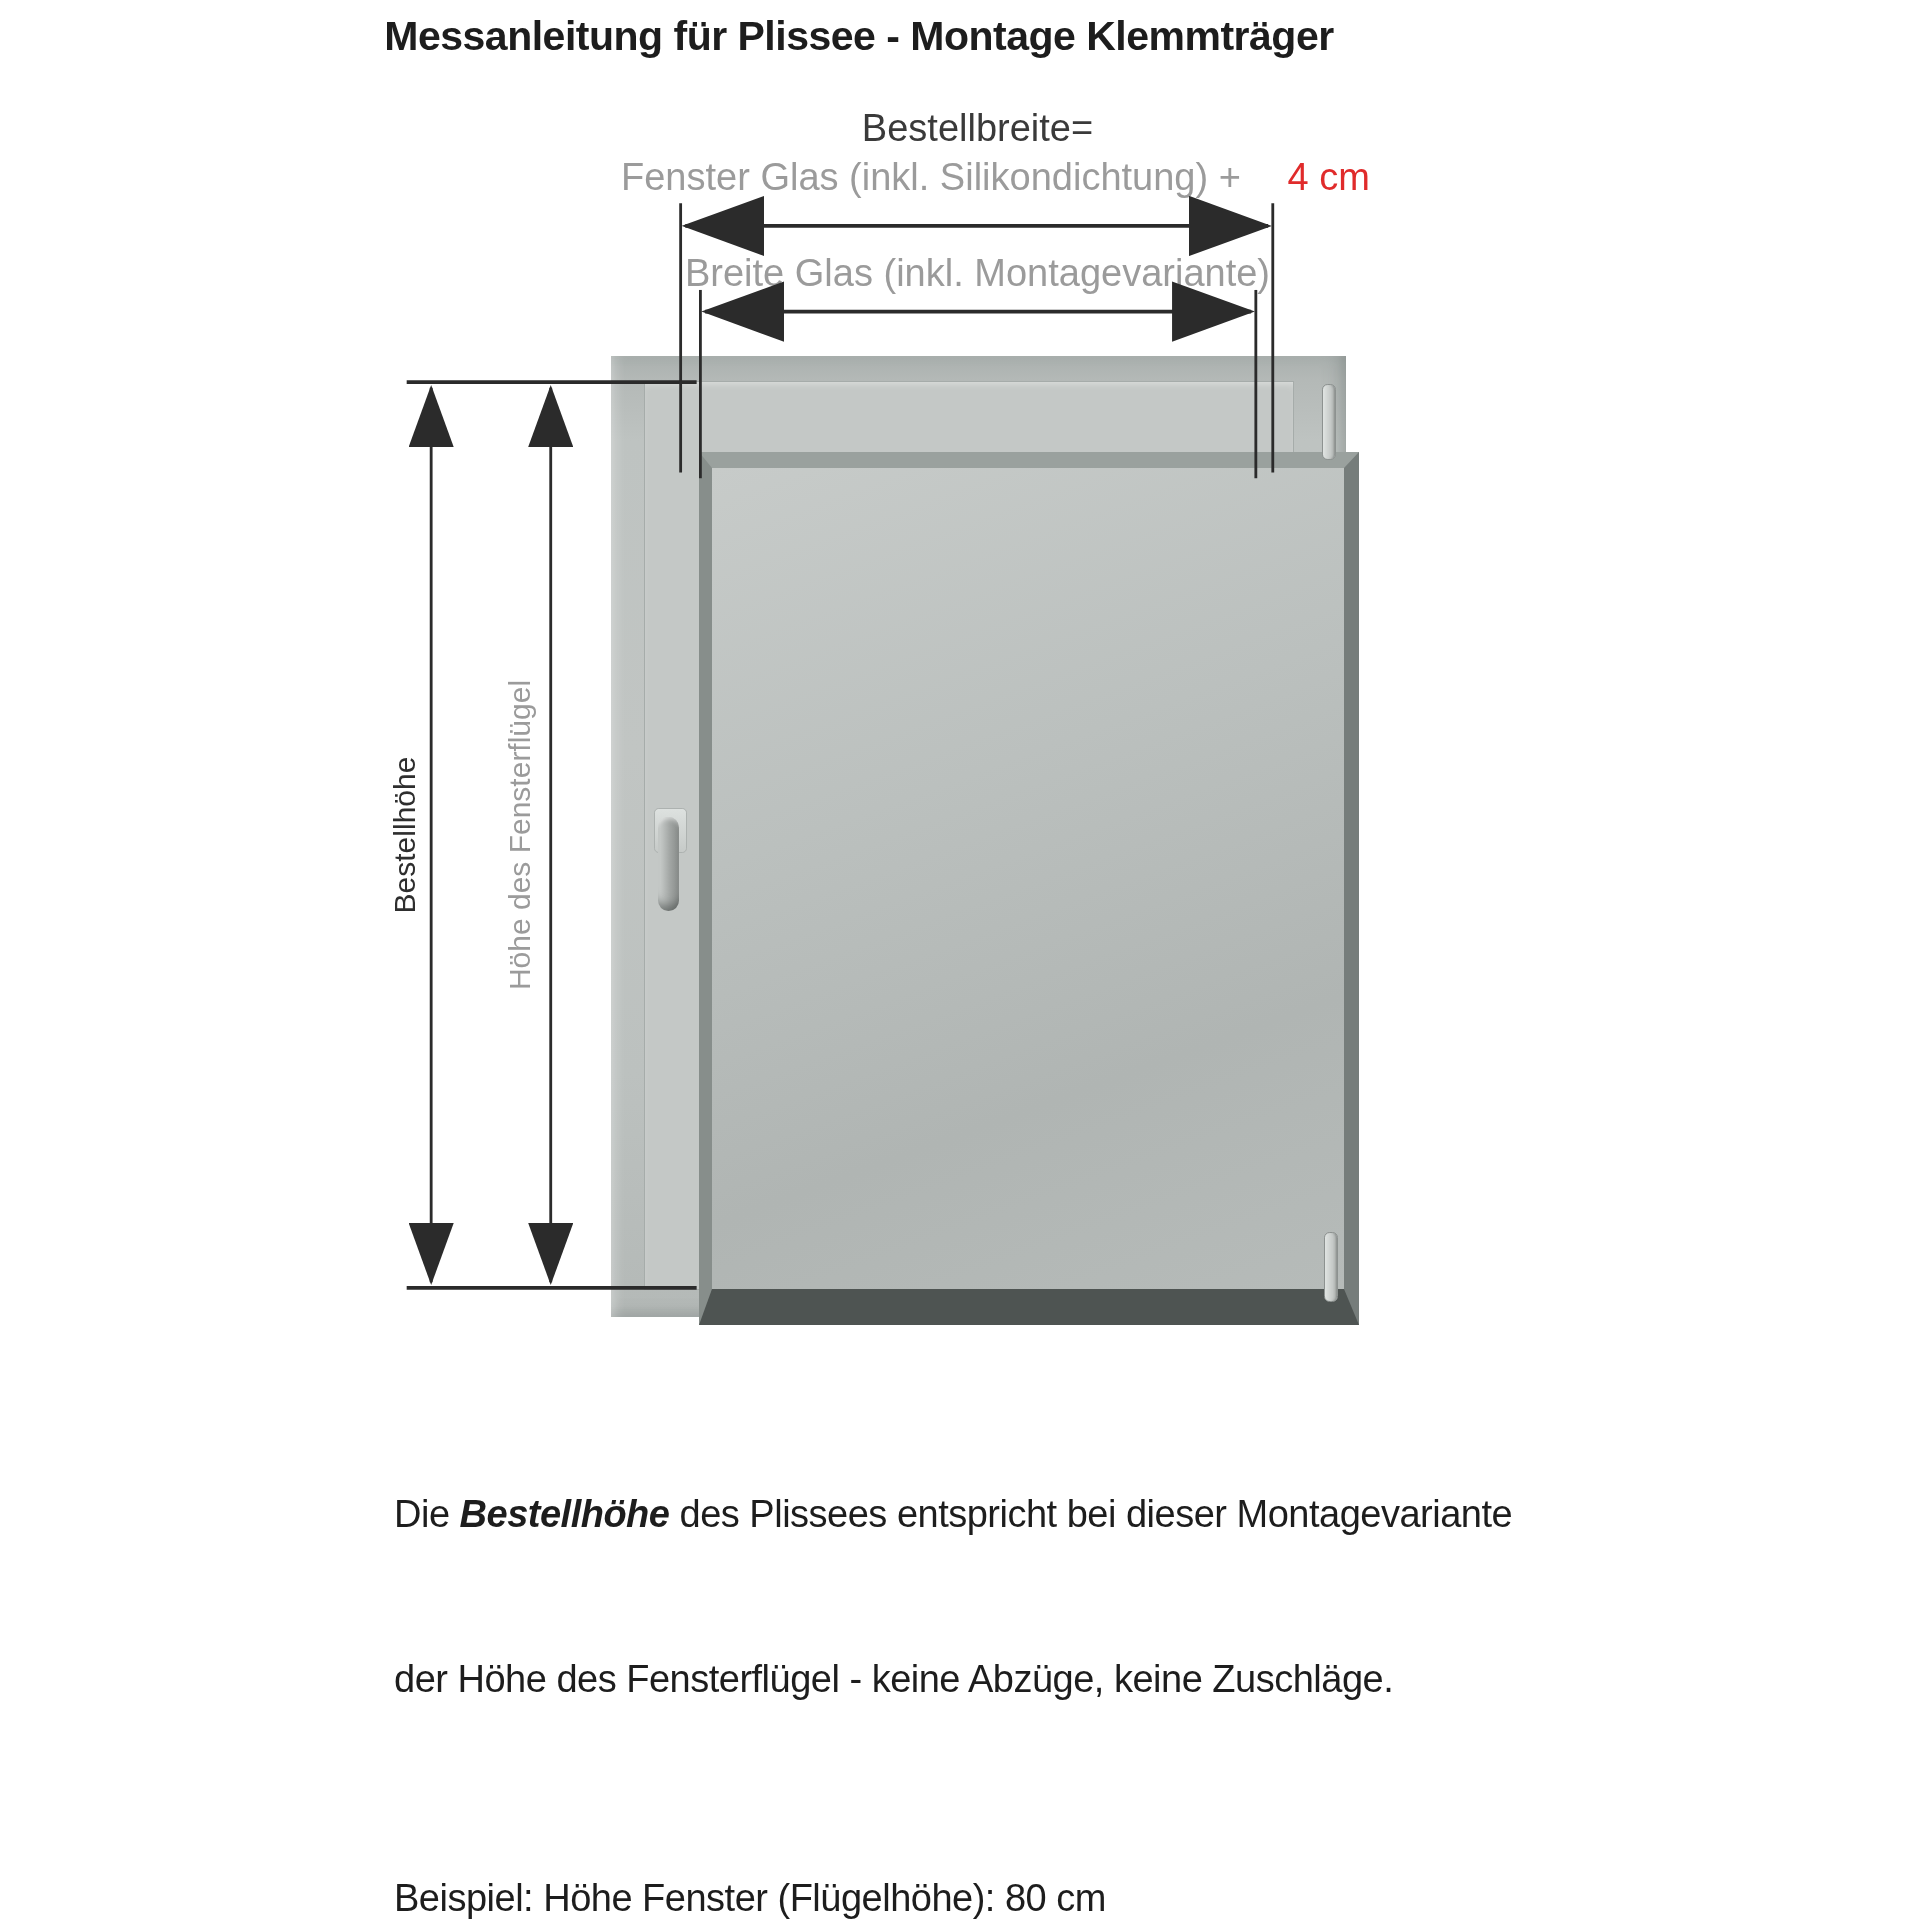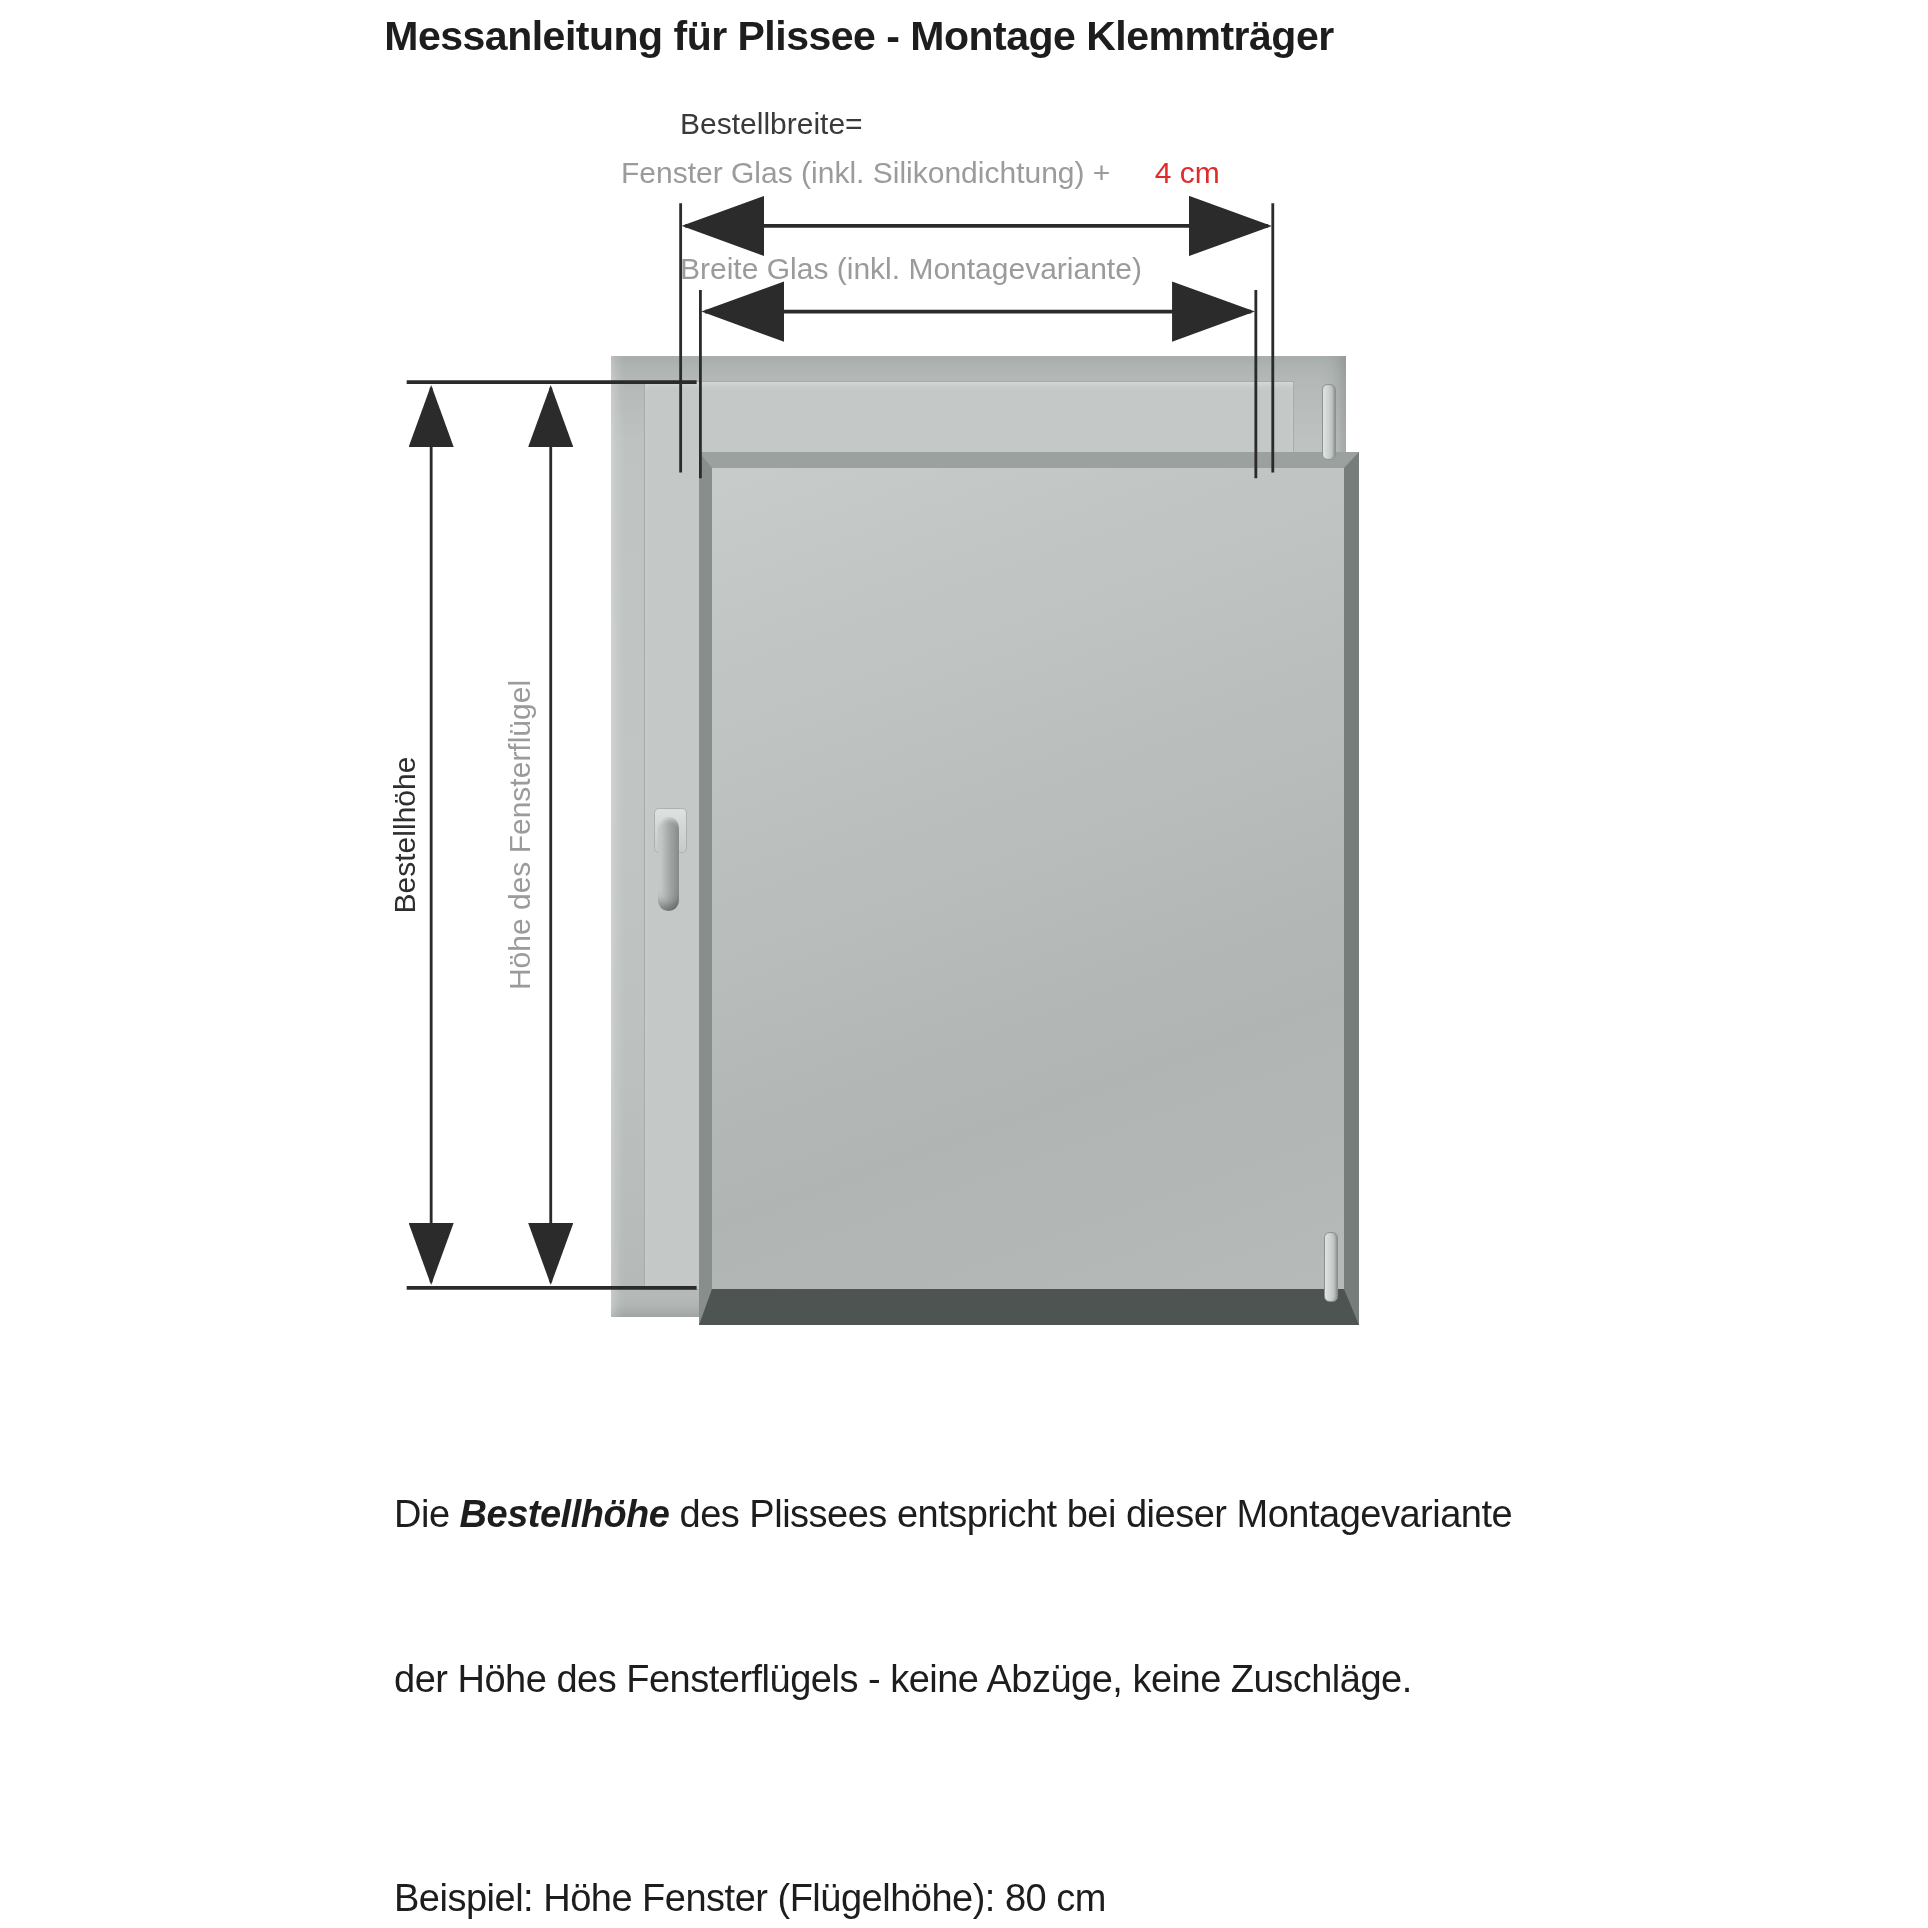--- a/index.html
+++ b/index.html
@@ -8,21 +8,21 @@
     font-family:"Liberation Sans", sans-serif;overflow:hidden;
     -webkit-font-smoothing:antialiased;
   }
   .abs{position:absolute;}
 
   
   .title{
     top:13px;left:0;width:1718px;text-align:center;
     font-size:41px;font-weight:600;color:#1d1d1d;letter-spacing:-0.5px;
   }
-  .dim-label{font-size:30px;text-align:left;white-space:nowrap;}
+  .dim-label{font-size:38px;text-align:center;white-space:nowrap;}
   .dim-label.dark{color:#3a3a3a;}
   .dim-label.gray{color:#9b9b9b;}
   .red-accent{color:#e02b2b;margin-left:36px;}
   .rot-label{
     transform:rotate(-90deg);transform-origin:center center;
     font-size:30px;text-align:center;white-space:nowrap;
   }
   .rot-label.dark{color:#2e2e2e;}
   .rot-label.gray{color:#9b9b9b;}
 
@@ -126,21 +126,21 @@
 
   <line x1="432" y1="406" x2="740" y2="406" stroke-width="4"></line>
   <line x1="432" y1="1368" x2="740" y2="1368" stroke-width="4"></line>
 
   <line x1="458" y1="412" x2="458" y2="1362" stroke-width="3" marker-start="url(#ah)" marker-end="url(#ah)"></line>
   <line x1="585" y1="412" x2="585" y2="1362" stroke-width="3" marker-start="url(#ah)" marker-end="url(#ah)"></line>
 </svg>
 
 <div class="abs bodytext">
   <div><span>Die </span><span class="em">Bestellhöhe</span><span> des Plissees entspricht bei dieser Montagevariante</span></div>
-  <div>der Höhe des Fensterflügels - keine Abzüge, keine Zuschläge.</div>
+  <div>der Höhe des Fensterflügel - keine Abzüge, keine Zuschläge.</div>
   
   
   
   
 </div>
 
 <div class="abs example">
   <div>Beispiel: Höhe Fenster (Flügelhöhe): 80 cm</div>
   
   

